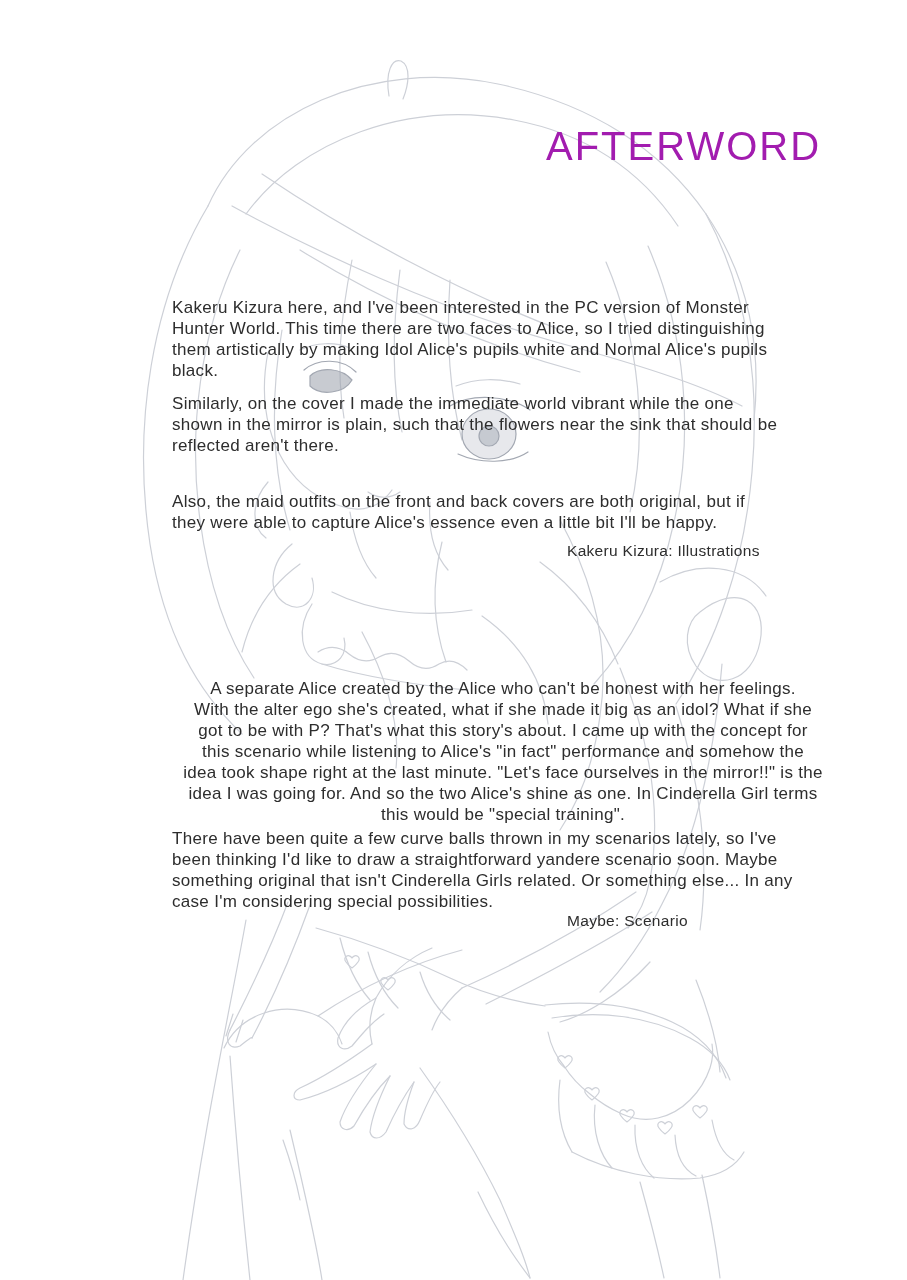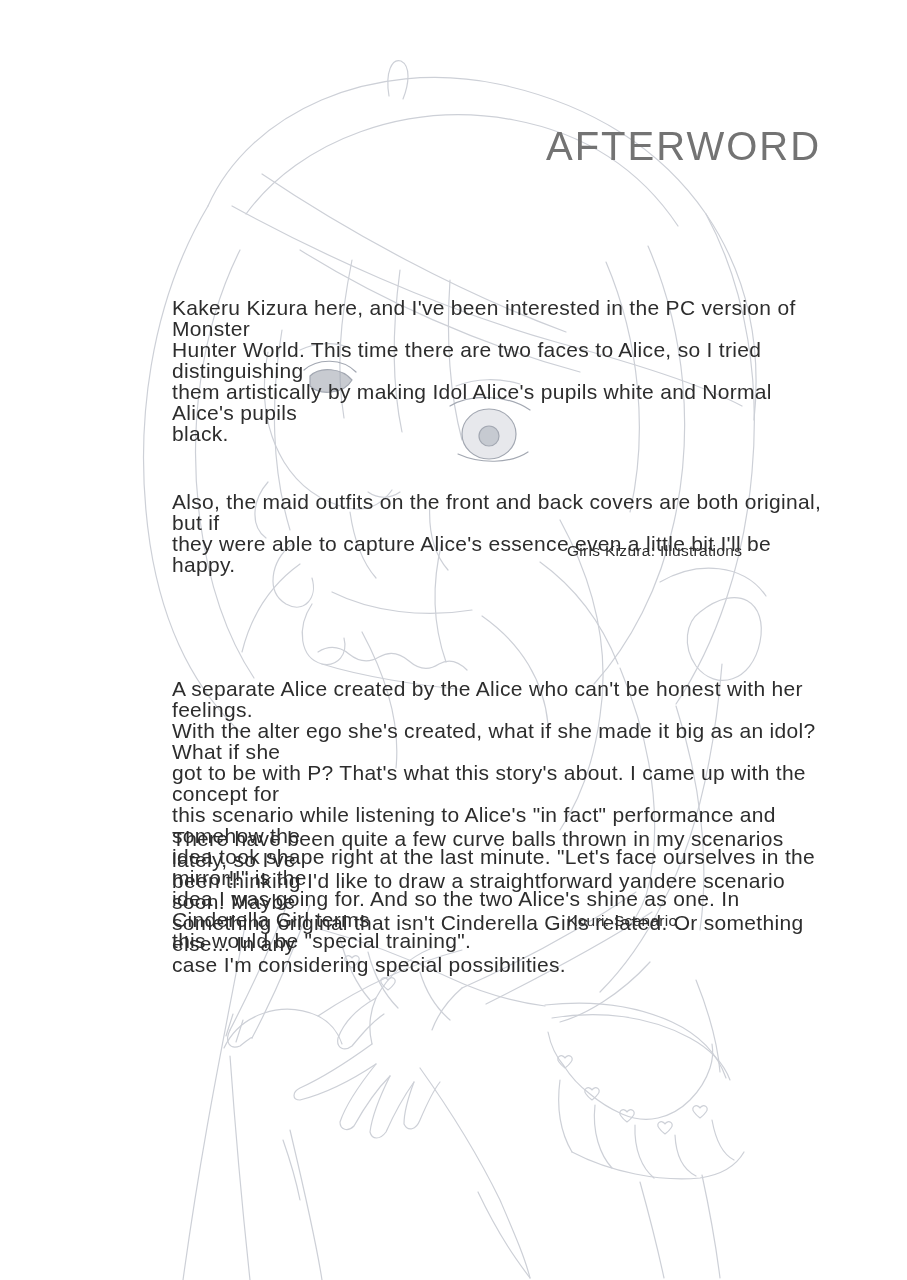--- a/index.html
+++ b/index.html
@@ -8,38 +8,38 @@
     width:907px;height:1280px;
     background:#ffffff;
     overflow:hidden;
     font-family:"Liberation Sans", sans-serif;
   }
   #sketch{position:absolute;left:0;top:0;width:907px;height:1280px;z-index:0;}
   .txt{position:absolute;z-index:1;color:#2d2d2d;}
   #title{
     left:546px;top:124px;
     font-size:40px;letter-spacing:2px;
-    color:#737373;font-weight:400;
+    color:#a21caf;font-weight:400;
     white-space:nowrap;
   }
   .para{
     left:172px;width:662px;
-    font-size:21px;line-height:21px;letter-spacing:0.3px;
+    font-size:17px;line-height:21px;letter-spacing:0.3px;
     white-space:pre-line;
   }
   .credit{
     left:567px;
     font-size:15.5px;letter-spacing:0.3px;
     white-space:nowrap;
   }
   #p1{top:297px;}
   #p2{top:393px;}
   #p3{top:467px;margin-top:24px;}
   #credit-illustrations{top:542px;}
-  #p4{top:678px;}
+  #p4{top:678px;text-align:center;}
   #p5{top:828px;}
   #credit-scenario{top:912px;}
 </style>
 </head>
 <body>
 
 <div id="page">
 
   <svg id="sketch" viewBox="0 0 907 1280" fill="none" stroke="#cdd0d7" stroke-width="1.2" stroke-linecap="round" stroke-linejoin="round" aria-hidden="true">
 
@@ -152,30 +152,33 @@
       <path d="M572,1152 C610,1172 660,1182 700,1178 C720,1175 736,1166 744,1152"></path>
     </g>
   </svg>
 
   <div id="title" class="txt">AFTERWORD</div>
 
   <div id="p1" class="txt para">Kakeru Kizura here, and I've been interested in the PC version of Monster
 Hunter World. This time there are two faces to Alice, so I tried distinguishing
 them artistically by making Idol Alice's pupils white and Normal Alice's pupils
 black.</div>
+  <div id="p2" class="txt para">Similarly, on the cover I made the immediate world vibrant while the one
+shown in the mirror is plain, such that the flowers near the sink that should be
+reflected aren't there.</div>
   <div id="p3" class="txt para">Also, the maid outfits on the front and back covers are both original, but if
 they were able to capture Alice's essence even a little bit I'll be happy.</div>
-  <div id="credit-illustrations" class="txt credit">Girls Kizura: Illustrations</div>
+  <div id="credit-illustrations" class="txt credit">Kakeru Kizura: Illustrations</div>
 
   <div id="p4" class="txt para">A separate Alice created by the Alice who can't be honest with her feelings.
 With the alter ego she's created, what if she made it big as an idol? What if she
 got to be with P? That's what this story's about. I came up with the concept for
 this scenario while listening to Alice's "in fact" performance and somehow the
 idea took shape right at the last minute. "Let's face ourselves in the mirror!!" is the
 idea I was going for. And so the two Alice's shine as one. In Cinderella Girl terms
 this would be "special training".</div>
   <div id="p5" class="txt para">There have been quite a few curve balls thrown in my scenarios lately, so I've
 been thinking I'd like to draw a straightforward yandere scenario soon. Maybe
 something original that isn't Cinderella Girls related. Or something else... In any
 case I'm considering special possibilities.</div>
-  <div id="credit-scenario" class="txt credit">Kouri: Scenario</div>
+  <div id="credit-scenario" class="txt credit">Maybe: Scenario</div>
 
 </div>
 
 </body></html>

